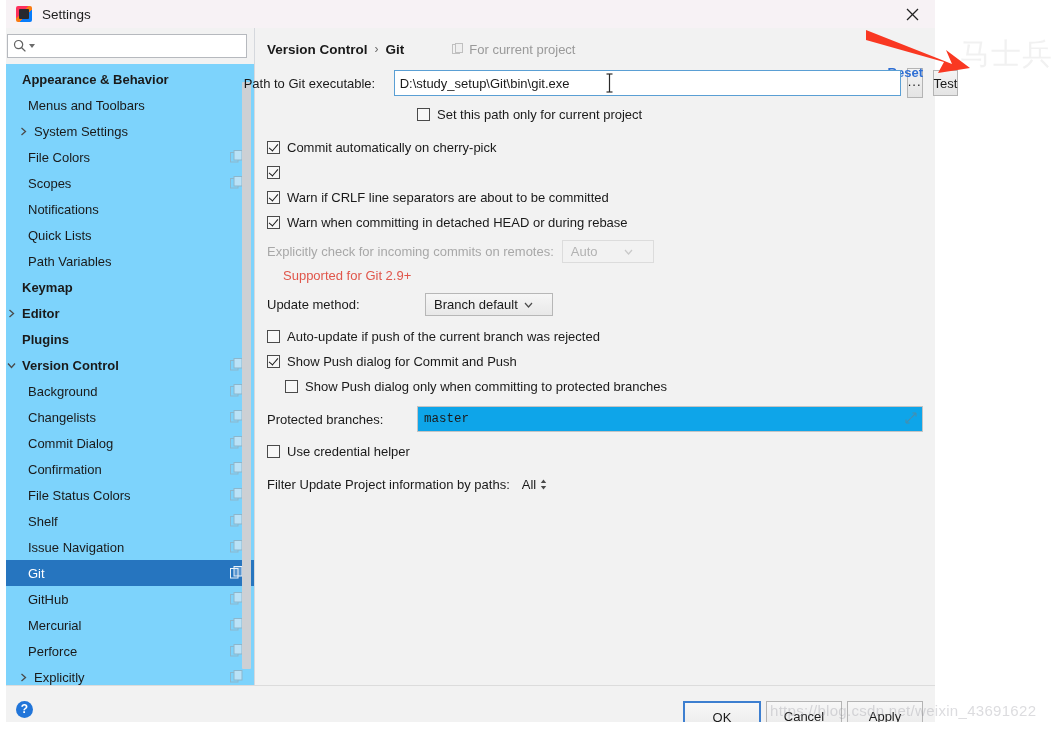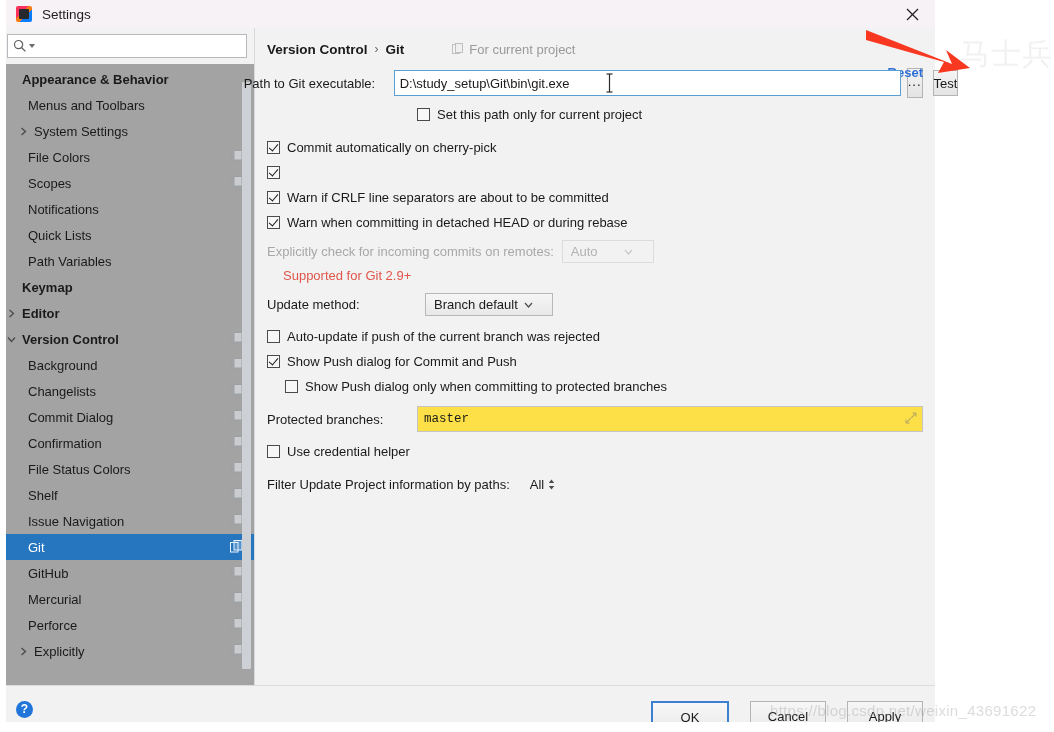--- a/index.html
+++ b/index.html
@@ -69,21 +69,21 @@
     flex: 1 1 auto;
     display: flex;
     min-height: 0;
     background: #f2f2f2;
   }
 
   
   .sidebar {
     width: 254px;
     flex: 0 0 254px;
-    background: #a3a3a3;
+    background: #7dd3fc;
     display: flex;
     flex-direction: column;
     position: relative;
     border-right: 1px solid #d5d8dd;
   }
   .search-wrap {
     padding: 6px 7px 6px 7px;
     background: #f2f2f2;
   }
   .search-box {
@@ -284,21 +284,21 @@
   .combo.disabled .carr svg polyline { stroke: #c9c9c9; }
 
   .note-red {
     color: #e0564b;
     font-size: 13px;
   }
 
   .pb-field {
     height: 24px;
     border: 1px solid #c4c4c4;
-    background: #fde047;
+    background: #0ea5e9;
     display: flex; align-items: center;
     padding: 0 6px;
     flex: 1 1 auto;
     margin-right: 12px;
     position: relative;
   }
   .pb-field .pb-val {
     font-family: "Liberation Mono", monospace;
     font-size: 12.5px;
     color: #1a1a1a;
@@ -327,21 +327,21 @@
   .help-icon {
     width: 17px; height: 17px;
     border-radius: 50%;
     background: #2175d9;
     color: #fff;
     font-size: 12px;
     font-weight: bold;
     display: flex; align-items: center; justify-content: center;
     margin-left: 4px;
   }
-  .footer-btns { margin-left: auto; display: flex; gap: 21px; margin-top: 16px; }
+  .footer-btns { margin-left: auto; display: flex; gap: 5px; margin-top: 16px; }
   .fbtn {
     width: 74px; height: 28px;
     background: linear-gradient(180deg,#f7f7f7 0%,#e9e9e9 100%);
     border: 1px solid #b4b4b4;
     font-size: 13px;
     font-family: "Liberation Sans", sans-serif;
     display: flex; align-items: center; justify-content: center;
     color: #1a1a1a;
     cursor: default;
   }
@@ -460,20 +460,24 @@
             <span class="arrow"></span>
             <span class="t-label">Keymap</span>
           </div>
           <div class="tree-item lvl0 bold">
             <span class="arrow">
               <svg width="7" height="9" viewBox="0 0 7 9">
                 <polyline points="1.5,1 5.5,4.5 1.5,8" fill="none" stroke="#4a4a4a" stroke-width="1.3"></polyline>
               </svg>
             </span>
             <span class="t-label">Editor</span>
+          </div>
+          <div class="tree-item lvl0 bold">
+            <span class="arrow"></span>
+            <span class="t-label">Plugins</span>
           </div>
           <div class="tree-item lvl0 bold">
             <span class="arrow">
               <svg width="9" height="7" viewBox="0 0 9 7">
                 <polyline points="1,1.5 4.5,5.5 8,1.5" fill="none" stroke="#4a4a4a" stroke-width="1.3"></polyline>
               </svg>
             </span>
             <span class="t-label">Version Control</span>
             <span class="t-badge"><svg width="13" height="13" viewBox="0 0 13 13">
                 <rect x="0.5" y="2.5" width="7.5" height="9.5" fill="none" stroke="#9aa0a6"></rect>
@@ -688,21 +692,21 @@
         </div>
       </div>
 
       <div class="cb-row" style="margin-top:7px;">
         <span class="checkbox" id="cb-credhelper"></span>
         <span class="cb-label">Use credential helper</span>
       </div>
 
       <div class="row" style="margin-top:8px;">
         <span class="lbl">Filter Update Project information by paths:</span>
-        <span class="stepper" style="margin-left:20px;">
+        <span class="stepper" style="margin-left:12px;">
           <span class="sv">All</span>
           <span class="sarr">
             <svg width="7" height="11" viewBox="0 0 7 11">
               <polygon points="3.5,0.5 6.2,4 0.8,4" fill="#4a4a4a"></polygon>
               <polygon points="3.5,10.5 6.2,7 0.8,7" fill="#4a4a4a"></polygon>
             </svg>
           </span>
         </span>
       </div>
 

